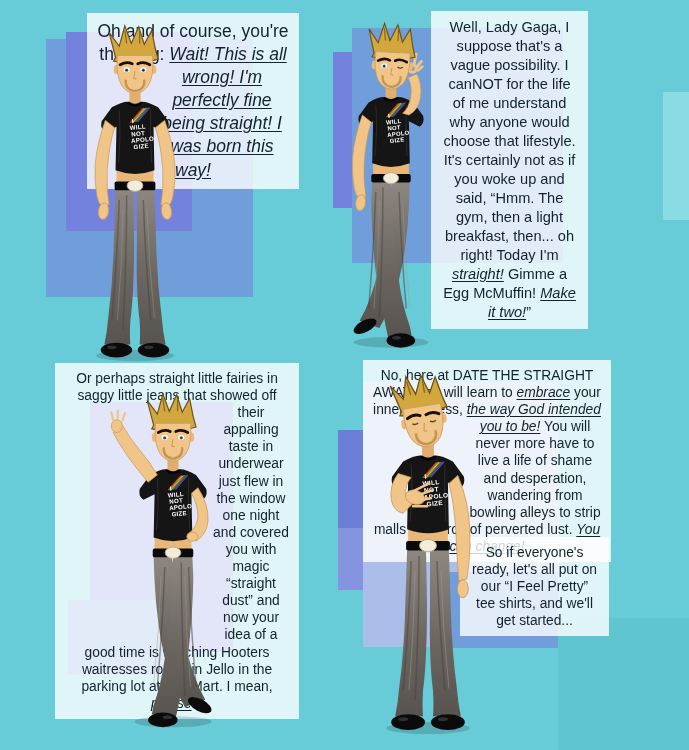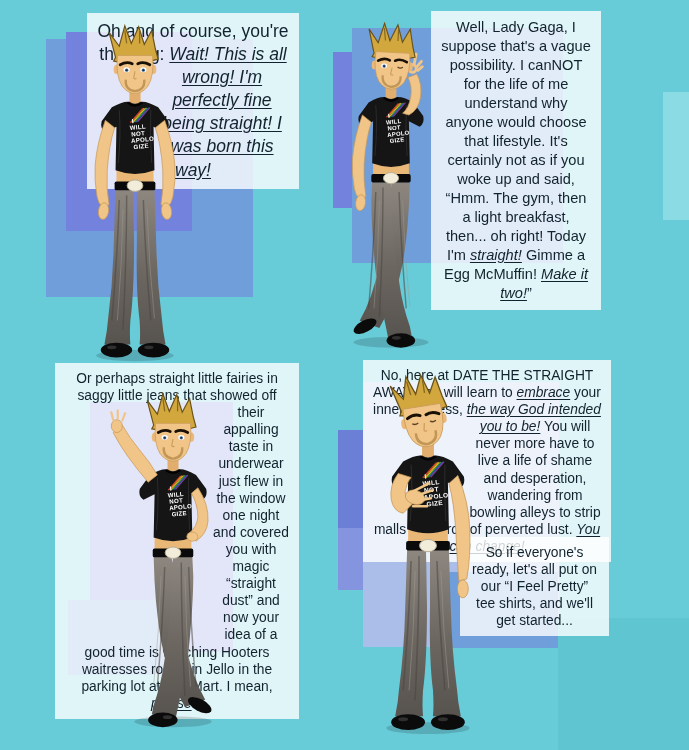--- a/index.html
+++ b/index.html
@@ -11,21 +11,21 @@
   }
   .panel{position:absolute;inset:0;}
   .decor{position:absolute;z-index:1;}
   .bubble{
     position:absolute;z-index:2;box-sizing:border-box;
     background:rgba(255,255,255,0.80);
     text-align:center;padding:7px 10px;
     color:#11232e;
   }
   .b1{left:87px;top:13px;width:212px;min-height:164px;font-size:17.5px;line-height:1.32;}
-  .b2{left:431px;top:11px;width:170px;min-height:208px;font-size:14.6px;line-height:1.3;}
+  .b2{left:431px;top:11px;width:157px;min-height:208px;font-size:14.6px;line-height:1.3;}
   .b3{left:55px;top:363px;width:244px;min-height:285px;font-size:13.8px;line-height:1.24;}
   .b4{left:363px;top:360px;width:248px;min-height:170px;font-size:13.8px;line-height:1.24;}
   .b5{left:460px;top:537px;width:149px;min-height:75px;font-size:13.8px;line-height:1.24;}
   .seg-emphasis{font-style:italic;text-decoration:underline;text-underline-offset:2px;}
   .spacer{float:left;}
   .sp1{width:58px;height:135px;shape-outside:polygon(0 48px,100% 48px,100% 100%,0 100%);}
   .sp3{width:148px;height:262px;shape-outside:polygon(0 40px,100% 40px,100% 100%,0 100%);}
   .sp4{width:96px;height:152px;shape-outside:polygon(0 56px,100% 56px,100% 100%,0 100%);}
   .char-slot{position:absolute;z-index:3;}
   .s1{left:50px;top:24px;width:170px;height:352px;}

